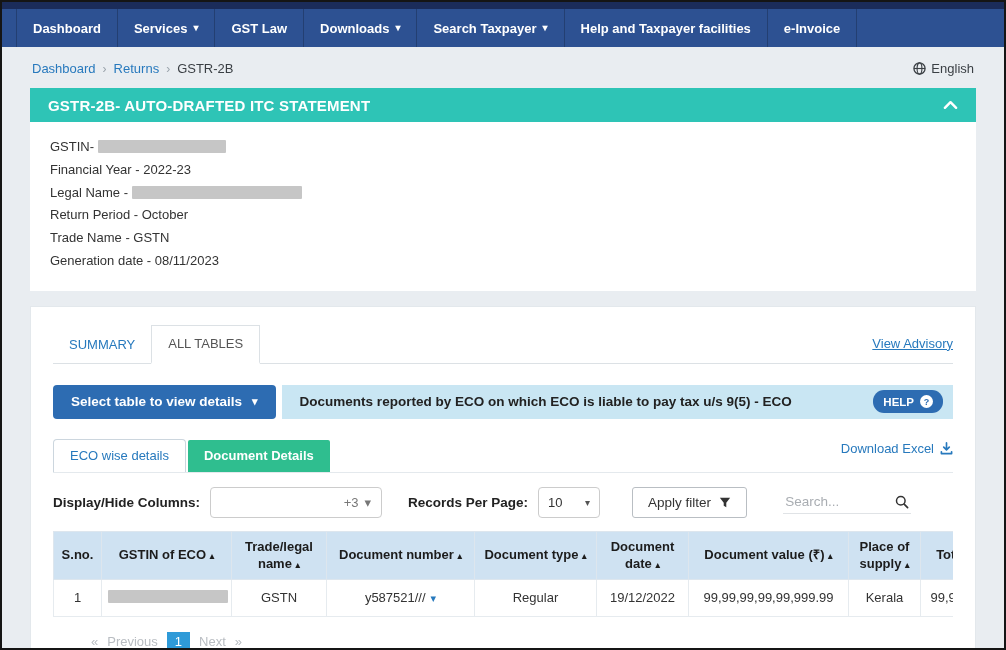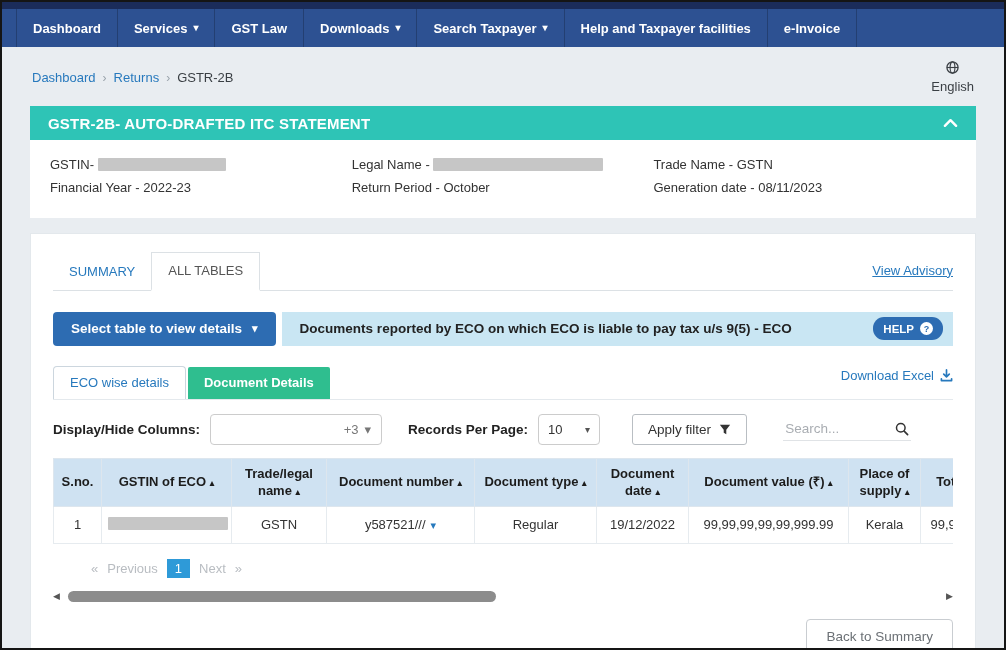--- a/index.html
+++ b/index.html
@@ -19,29 +19,29 @@
     border-right:1px solid rgba(0,0,0,0.22);
   }
   .nav-item:first-child { border-left:1px solid rgba(0,0,0,0.22); margin-left:14px; }
   .nav-item .caret { font-size:10px; line-height:1; }
   
   .crumb-row { display:flex; align-items:center; justify-content:space-between; padding:14px 30px 12px 30px; }
   .crumbs { display:flex; align-items:center; gap:7px; font-size:13px; }
   .crumb-link { color:#2779bd; cursor:pointer; }
   .crumb-sep { color:#9aa3ab; font-size:12px; }
   .crumb-current { color:#3a3f44; }
-  .lang { display:flex; align-items:center; gap:5px; font-size:13px; color:#3a3f44; cursor:pointer;flex-direction:column; }
+  .lang { display:flex; align-items:center; gap:5px; font-size:13px; color:#3a3f44; cursor:pointer; }
   
   .panel-wrap { margin:0 28px; }
   .teal-bar {
     background:#2ec4b6; color:#fff; height:34px; display:flex;
     align-items:center; justify-content:space-between; padding:0 18px;
     font-size:15px; font-weight:bold; letter-spacing:.2px;text-align:center;
   }
-  .info-panel { background:#fff; padding:14px 20px 18px 20px; display:flex; }
+  .info-panel { background:#fff; padding:14px 20px 18px 20px; display:flex;flex-direction:column; }
   .info-col { width:33.3%; font-size:13px; color:#333; line-height:1.75; }
   .redact { display:inline-block; background:#c6c6c6; height:13px; vertical-align:-2px; border-radius:1px; }
   .redact.w1 { width:128px; } .redact.w2 { width:170px; }
   
   .card { background:#fff; margin:15px 28px 0 28px; height:424px; padding:18px 22px 0 22px; position:relative; border:1px solid #e3e8ec; }
   .tabs-row { display:flex; align-items:flex-end; position:relative; border-bottom:1px solid #dce1e5; }
   .tab { font-size:13px; padding:10px 16px 11px 16px; cursor:pointer; }
   .tab.summary { color:#2779bd; }
   .tab.active-tab { color:#555; border:1px solid #dce1e5; border-bottom:2px solid #fff; margin-bottom:-1px; background:#fff; }
   .view-advisory { margin-left:auto; font-size:13px; color:#2779bd; padding-bottom:12px; cursor:pointer;text-decoration:underline; }

